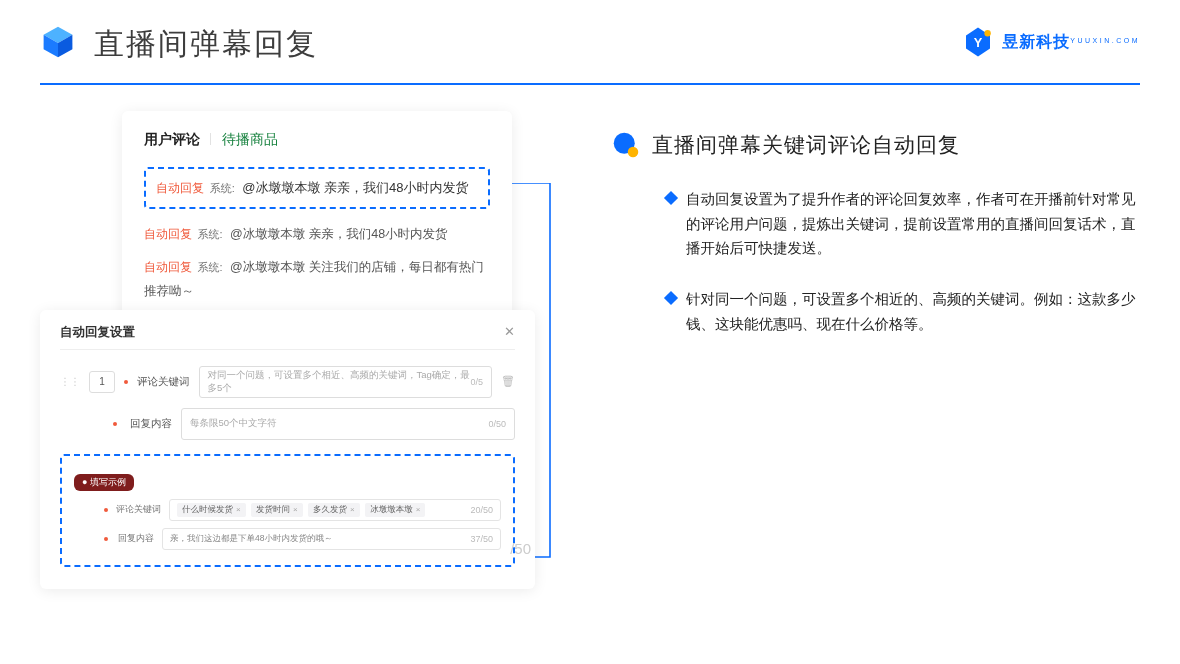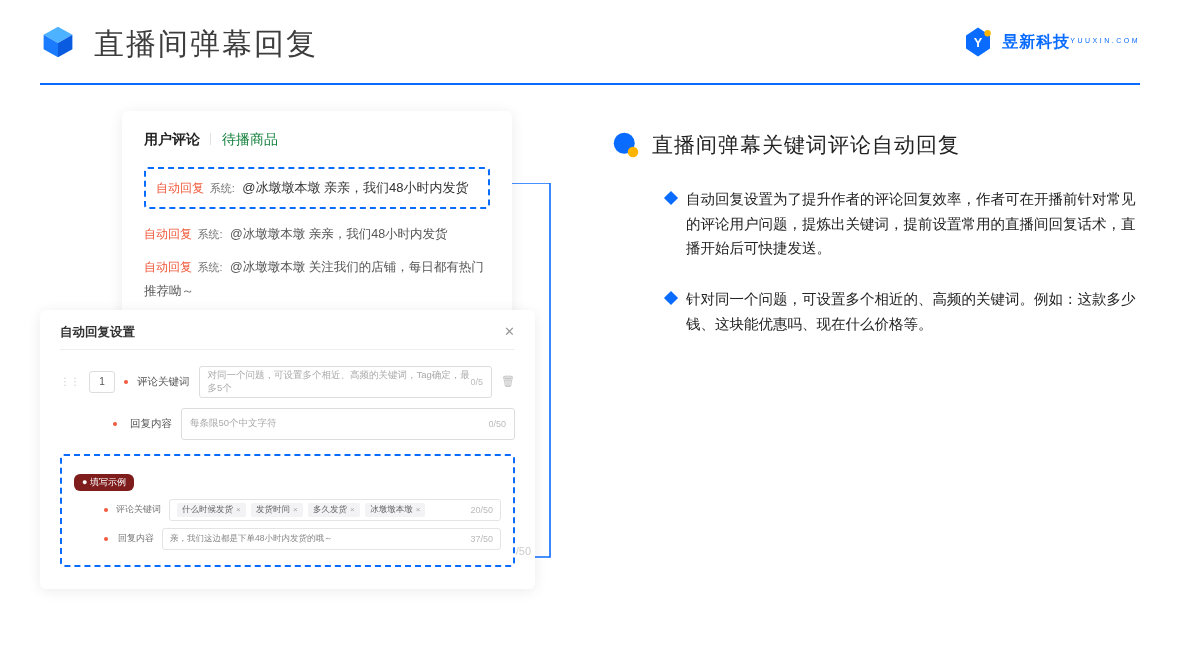--- a/index.html
+++ b/index.html
@@ -40,21 +40,21 @@
 .form-row2{display:flex;align-items:center;gap:9px;margin-bottom:14px;font-size:10.5px;padding-left:53px}
 .dash-box2{border:2px dashed #0a6cff;border-radius:4px;padding:10px 12px 8px;margin-top:4px}
 .add-link{color:#5b6fff;font-size:9.5px}
 .hint{color:#bbb;font-size:9px;margin-left:8px}
 .badge{display:inline-block;background:#7f1d1d;color:#fff;font-size:9px;padding:2px 8px;border-radius:6px;margin:8px 0 8px 0}
 .tag-chip{display:inline-flex;align-items:center;background:#f3f3f5;border-radius:2px;padding:1px 5px;font-size:8.5px;color:#666;margin-right:3px}
 .tag-x{color:#aaa;margin-left:3px;font-size:8px}
 .ex-input{flex:1;height:22px;border:1px solid #e4e4e4;border-radius:3px;padding:0 7px;font-size:8.5px;color:#888;display:flex;align-items:center;justify-content:space-between;background:#fff}
 .ex-row{display:flex;align-items:center;gap:8px;margin-bottom:7px;padding-left:30px}
 .ex-label{color:#777;font-size:9px;min-width:38px;text-align:right}
-.ghost{position:absolute;right:-18px;bottom:8px;font-size:11px;color:#ccc}
+.ghost{position:absolute;right:-18px;bottom:8px;font-size:15px;color:#ccc}
 .connector{position:absolute;z-index:0;pointer-events:none}
 .right{flex:1;padding-top:20px}
 .r-title-row{display:flex;align-items:center;gap:12px;margin-bottom:28px}
 .r-bubble{width:28px;height:28px}
 .r-title{font-size:21px;color:#222;letter-spacing:1px}
 .bullet-blk{padding-left:54px}
 .bul-item{display:flex;gap:10px;margin-bottom:26px}
 .diamond{width:10px;height:10px;transform:rotate(45deg);background:#0a6cff;margin-top:6px;flex-shrink:0}
 .bul-text{font-size:14.5px;color:#222;line-height:1.7}
 </style>

